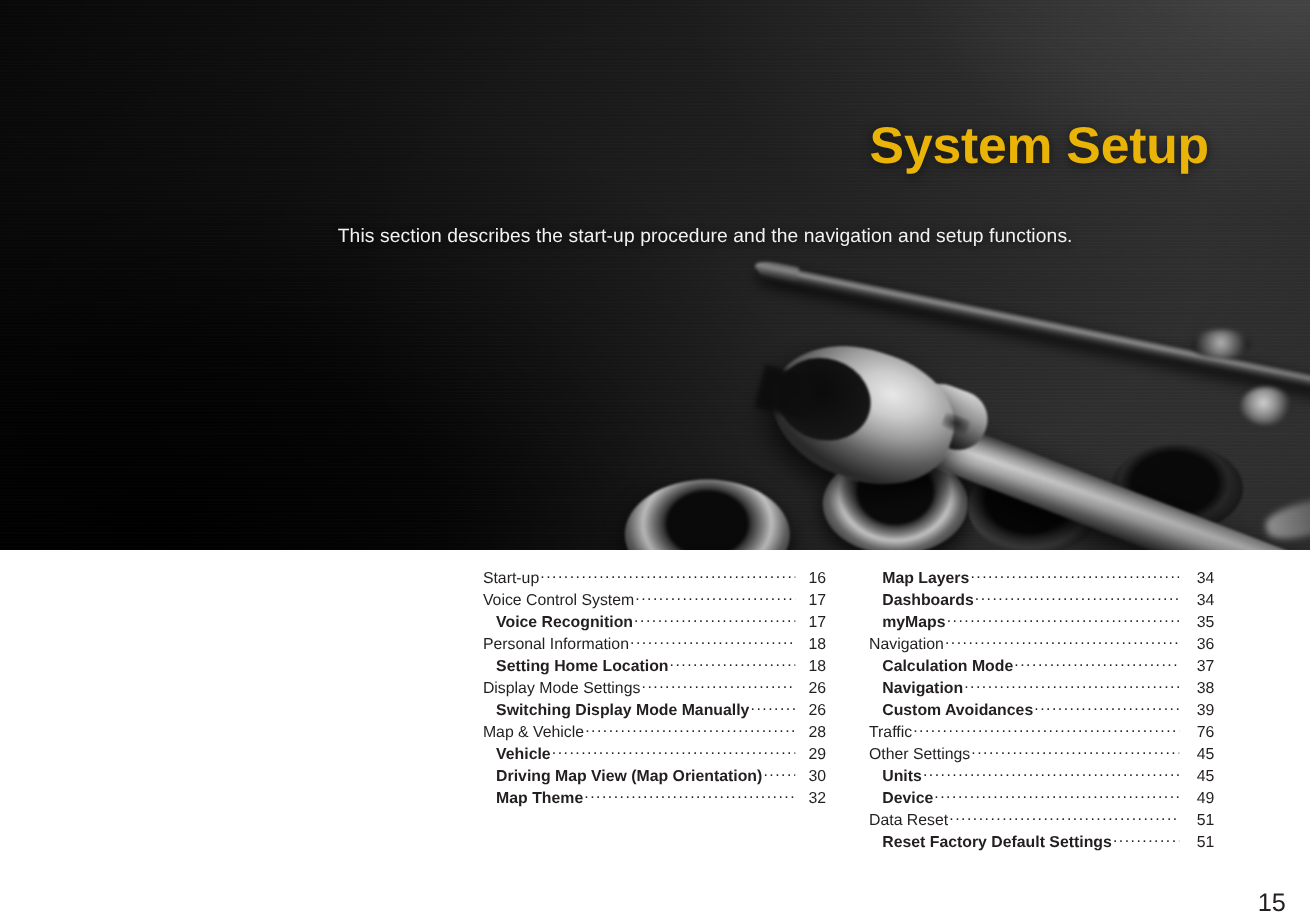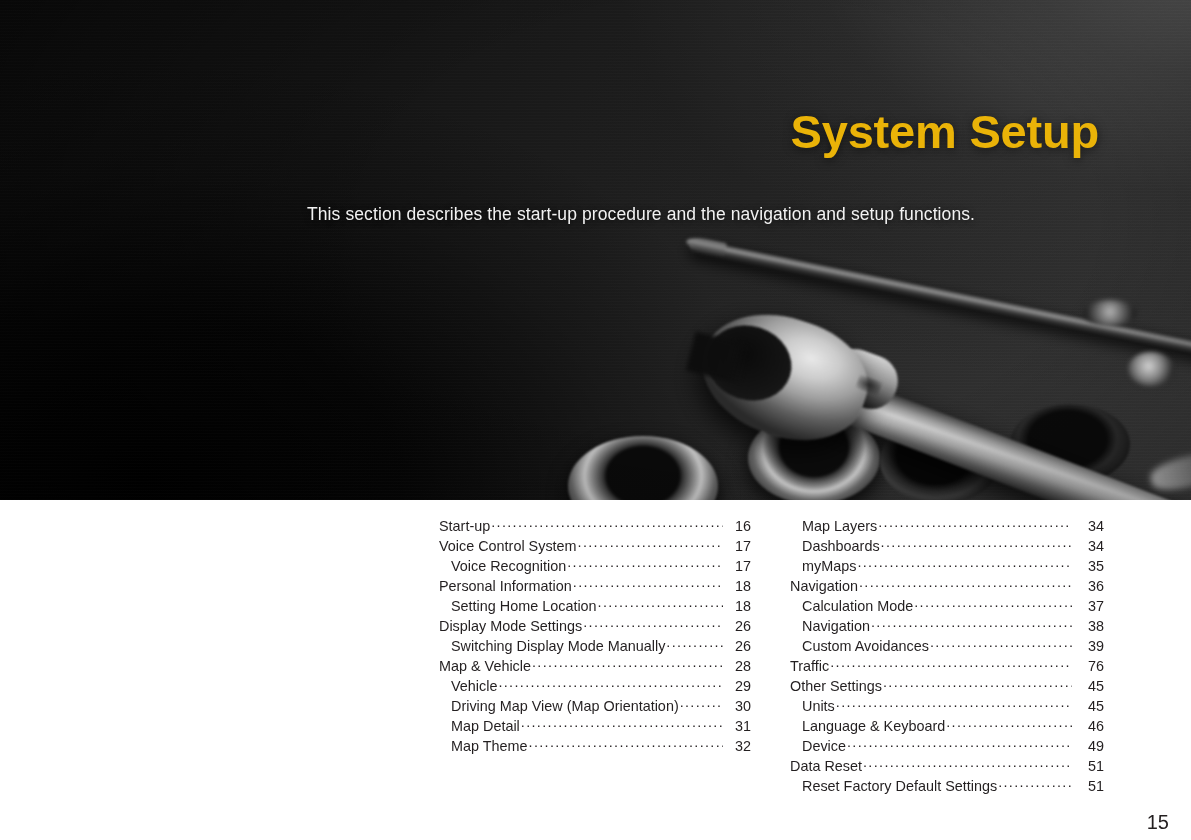--- a/index.html
+++ b/index.html
@@ -250,21 +250,21 @@
   .toc-row {
     display: flex;
     align-items: baseline;
     height: 20px;
     line-height: 20px;
     font-size: 14.4px;
     color: #231f20;
     white-space: nowrap;
     overflow: hidden;
   }
-  .toc-row .ttl { flex: 0 0 auto; }
+  .toc-row .ttl { flex: 0 0 auto; font-weight: bold; }
   .toc-row .leader {
     flex: 1 1 auto;
     overflow: hidden;
     margin: 0 1px;
     position: relative;
     height: 14px;
   }
   .toc-row .leader::before {
     content: "........................................................................................................";
     position: absolute;
@@ -285,21 +285,21 @@
   .toc-row.level1 .pg  { font-weight: normal; }
   .toc-row.level2 { padding-left: 12px; }
 
   
   #toc-col-right .toc-row .leader { margin-right: 5px; }
 
   #page-number {
     position: absolute;
     right: 22px;
     bottom: 8px;
-    font-size: 20px;
+    font-size: 23px;
     color: #231f20;
     line-height: 1;
   }
 </style>
 </head>
 <body>
 
 <div id="hero">
   <div class="hero-bg"></div>
   <div class="hero-grain"></div>
@@ -377,25 +377,20 @@
         <span class="ttl">Vehicle</span>
         <span class="leader"></span>
         <span class="pg">29</span>
       </div>
       <div class="toc-row level2">
         <span class="ttl">Driving Map View (Map Orientation)</span>
         <span class="leader"></span>
         <span class="pg">30</span>
       </div>
       <div class="toc-row level2">
-        <span class="ttl">Map Detail</span>
-        <span class="leader"></span>
-        <span class="pg">31</span>
-      </div>
-      <div class="toc-row level2">
         <span class="ttl">Map Theme</span>
         <span class="leader"></span>
         <span class="pg">32</span>
       </div>
     </div>
   <div class="toc-col" id="toc-col-right">
       <div class="toc-row level2">
         <span class="ttl">Map Layers</span>
         <span class="leader"></span>
         <span class="pg">34</span>
@@ -439,25 +434,20 @@
         <span class="ttl">Other Settings</span>
         <span class="leader"></span>
         <span class="pg">45</span>
       </div>
       <div class="toc-row level2">
         <span class="ttl">Units</span>
         <span class="leader"></span>
         <span class="pg">45</span>
       </div>
       <div class="toc-row level2">
-        <span class="ttl">Language &amp; Keyboard</span>
-        <span class="leader"></span>
-        <span class="pg">46</span>
-      </div>
-      <div class="toc-row level2">
         <span class="ttl">Device</span>
         <span class="leader"></span>
         <span class="pg">49</span>
       </div>
       <div class="toc-row level1">
         <span class="ttl">Data Reset</span>
         <span class="leader"></span>
         <span class="pg">51</span>
       </div>
       <div class="toc-row level2">

